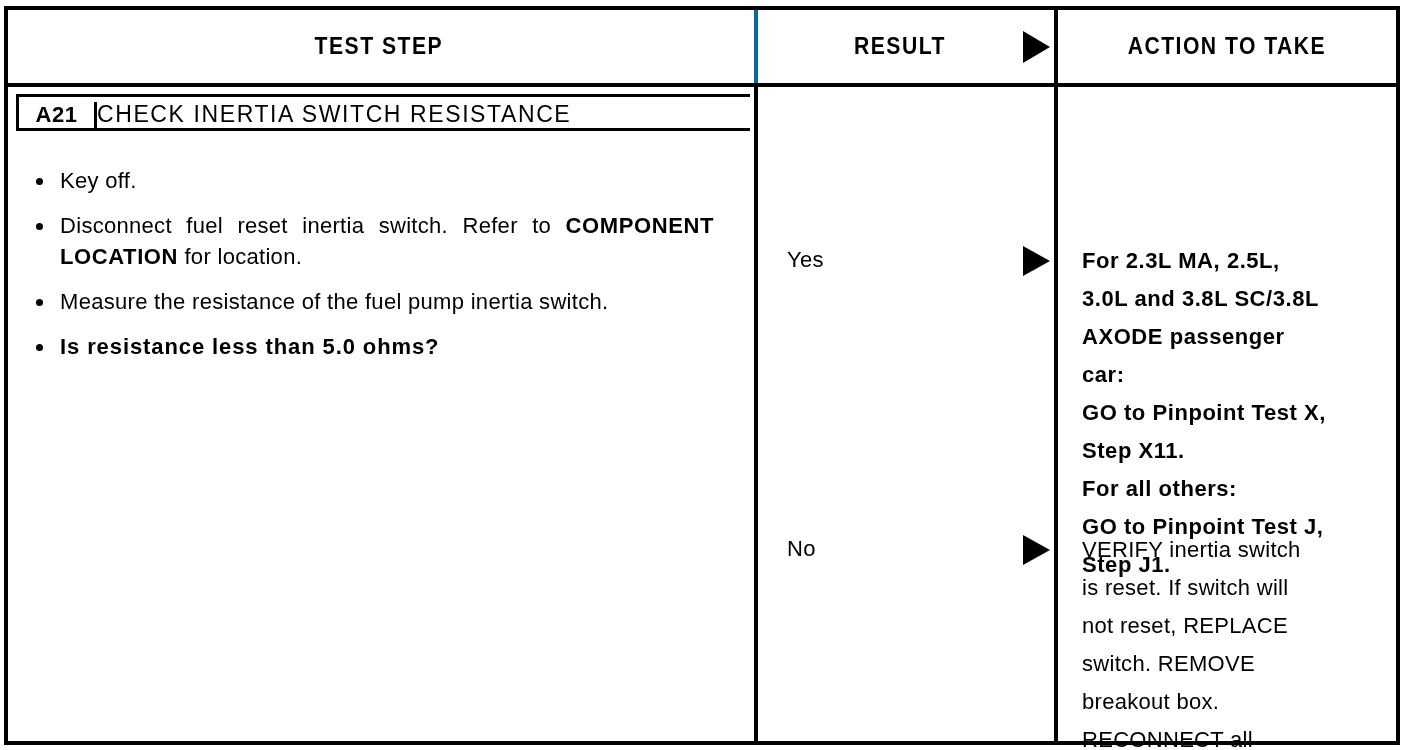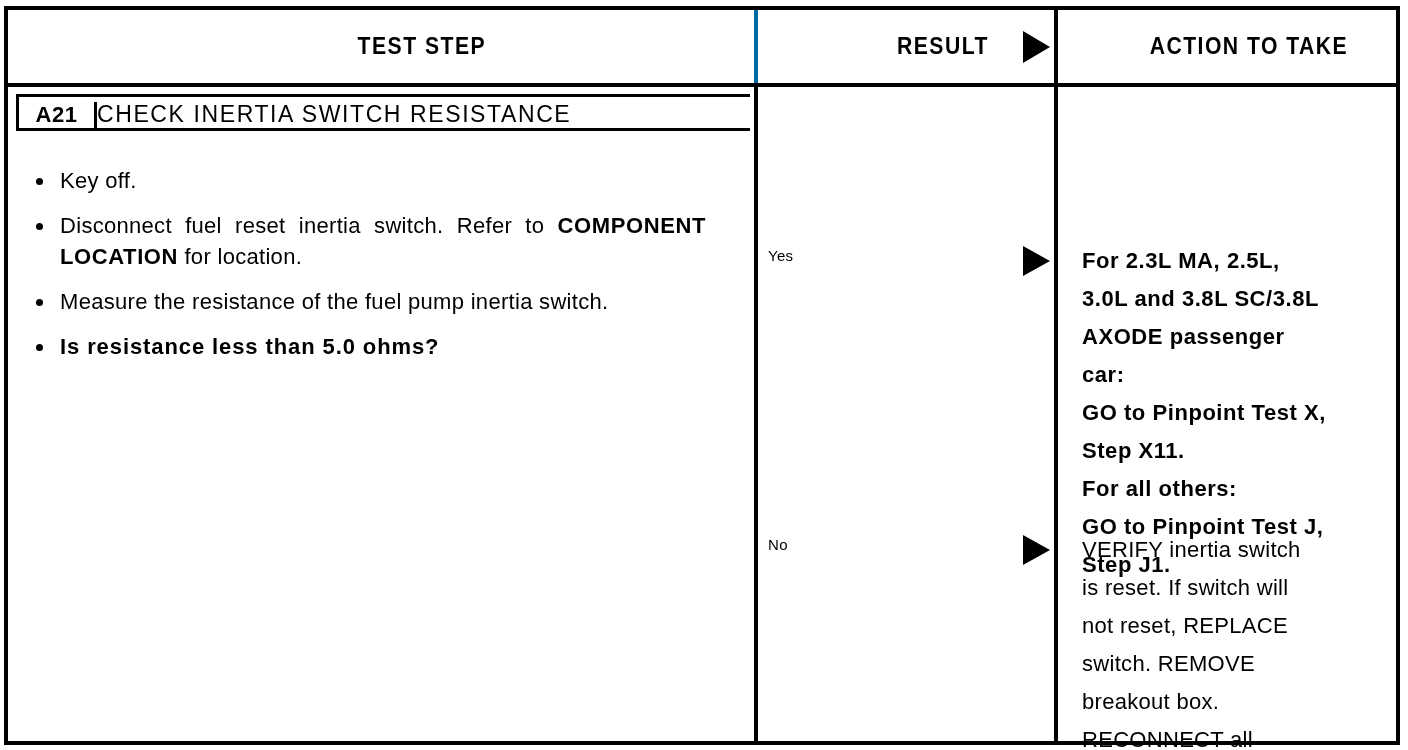--- a/index.html
+++ b/index.html
@@ -38,21 +38,20 @@
     border-bottom: 4px solid #000;
     box-sizing: border-box;
   }
   .hdr-cell {
     position: absolute;
     top: 0;
     bottom: 0;
     display: flex;
     align-items: center;
     justify-content: center;
-    padding-left: 43px;
   }
   .hdr-teststep { left: 0;    width: 742px; }
   .hdr-result   { left: 746px; width: 296px; border-left: 4px solid #0369a1; box-sizing: border-box; }
   .hdr-action   { left: 1046px; right: 0;    border-left: 4px solid #000; box-sizing: border-box; }
 
   .hdr-text {
     font-weight: bold;
     font-size: 23px;
     letter-spacing: 1.6px;
     transform: scaleX(0.92);
@@ -139,21 +138,21 @@
     font-size: 23px;
     letter-spacing: 1.6px;
     white-space: nowrap;
   }
 
   
   .steps-list {
     position: absolute;
     left: 18px;
     top: 78px;
-    right: 44px;
+    right: 36px;
     margin: 0;
     padding: 0;
     list-style: none;
   }
   .step-item {
     position: relative;
     padding-left: 34px;
     margin-bottom: 14px;
     font-size: 22px;
     line-height: 31px;
@@ -171,22 +170,22 @@
     width: 7px;
     height: 7px;
     background: #000;
     border-radius: 50%;
   }
   .step-item .emph { font-weight: bold; letter-spacing: 0.6px; }
 
   
   .result-label {
     position: absolute;
-    left: 10px;
-    font-size: 15px;
+    left: 29px;
+    font-size: 22px;
     letter-spacing: 0.3px;
   }
   .lbl-yes { top: 160px; }
   .lbl-no  { top: 449px; }
 
   
   .action-block {
     position: absolute;
     left: 24px;
     right: 1px;

